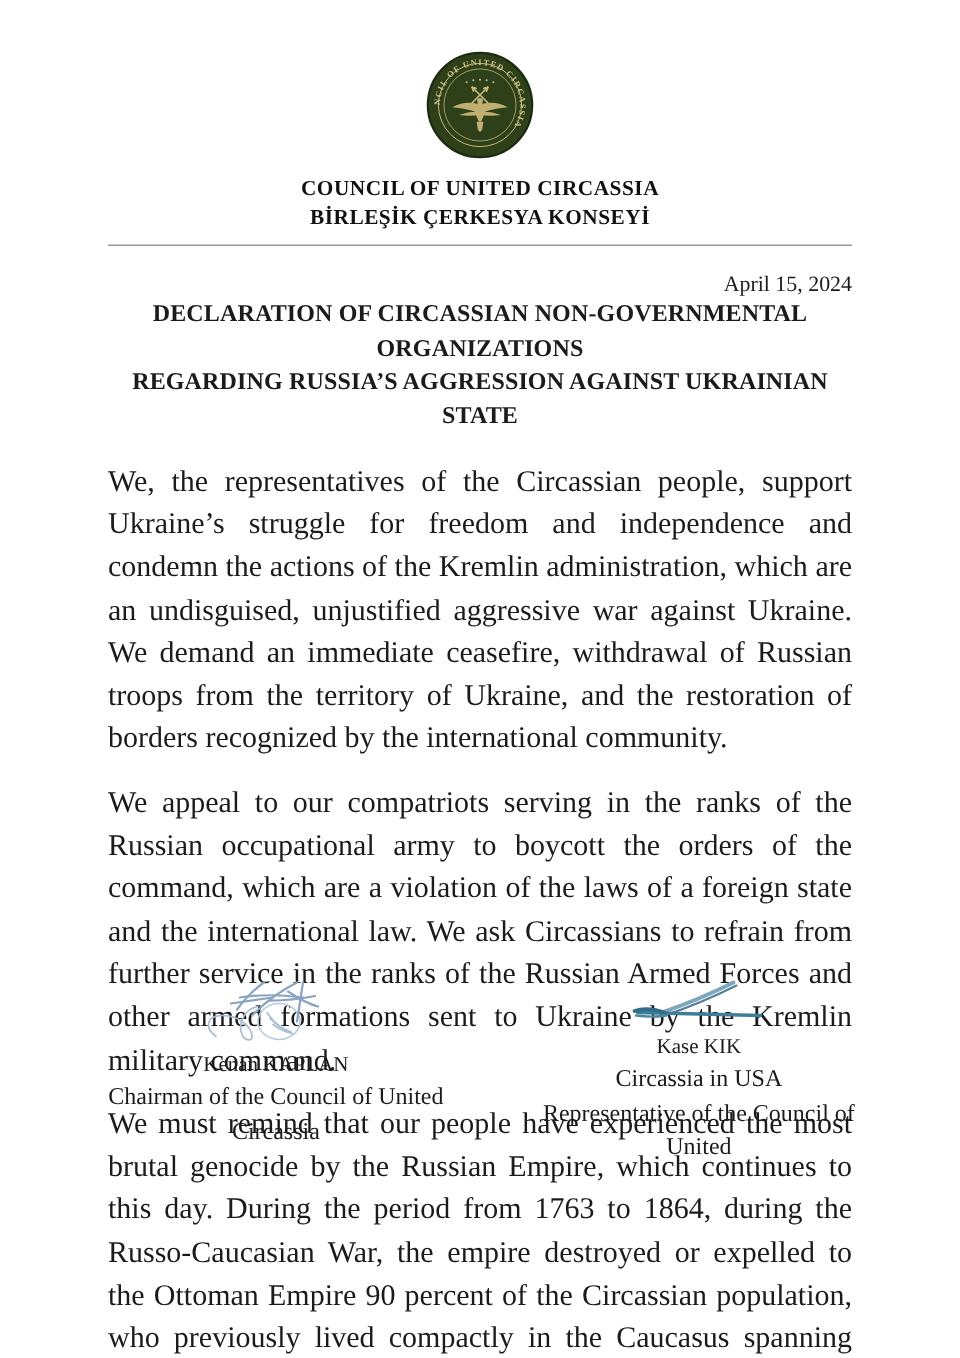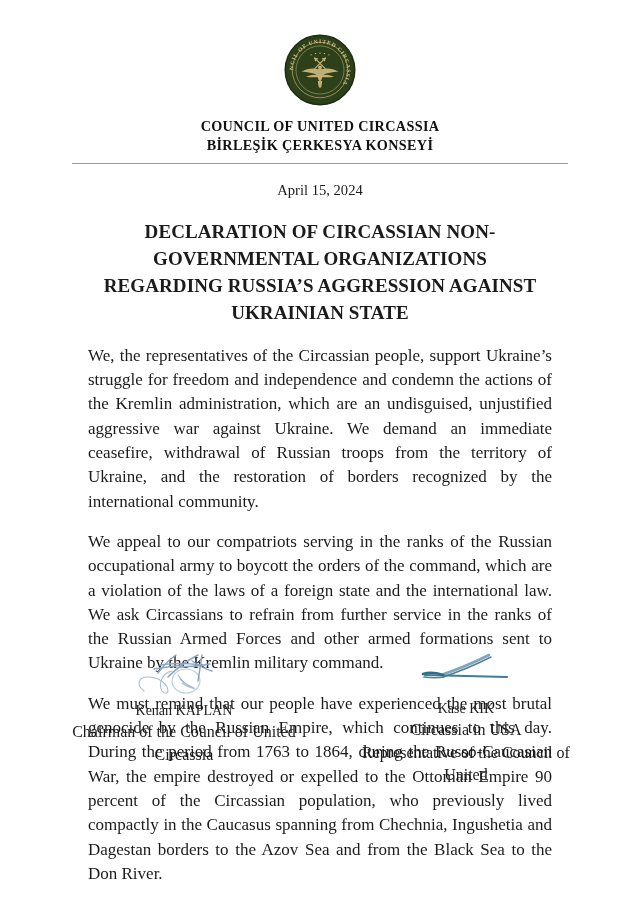--- a/index.html
+++ b/index.html
@@ -58,38 +58,37 @@
 
   
   .content {
     position: absolute;
     left: 72px;
     top: 0;
     width: 496px;
   }
   .date-line {
     margin-top: 182px;
-    text-align: center;
+    text-align: right;
     font-size: 14.6px;
   }
   .doc-title {
-    margin-top: 20px;
     text-align: center;
     font-weight: bold;
-    font-size: 19px;
+    font-size: 16px;
     line-height: 1.42;
     letter-spacing: 0.1px;
   }
   .doc-title .t-line { display: block; }
 
   p.para {
-    margin: 16px;
+    margin: 0;
     margin-top: 14px;
     text-align: justify;
-    font-size: 17px;
+    font-size: 20px;
     line-height: 1.43;
     hyphens: none;
   }
   p.para.first { margin-top: 17px; }
   p.slava {
     margin: 6px;
     margin-top: 15px;
     text-align: left;
     font-size: 14.4px;
     line-height: 1.43;
@@ -120,21 +119,21 @@
     display: flex;
     align-items: flex-end;
     justify-content: center;
   }
   .sig-mark.right-mark { height: 36px; }
   .sig-name {
     font-size: 14px;
     line-height: 1.42;
     margin-top: 6px;
   }
-  .sig-right .sig-name { margin-top: 12px; }
+  .sig-right .sig-name { margin-top: 2px; }
   .sig-role {
     font-size: 16px;
     line-height: 1.42;
   }
   .sig-role .r-line { display: block; }
 </style>
 </head>
 <body>
 
 <div class="page">

